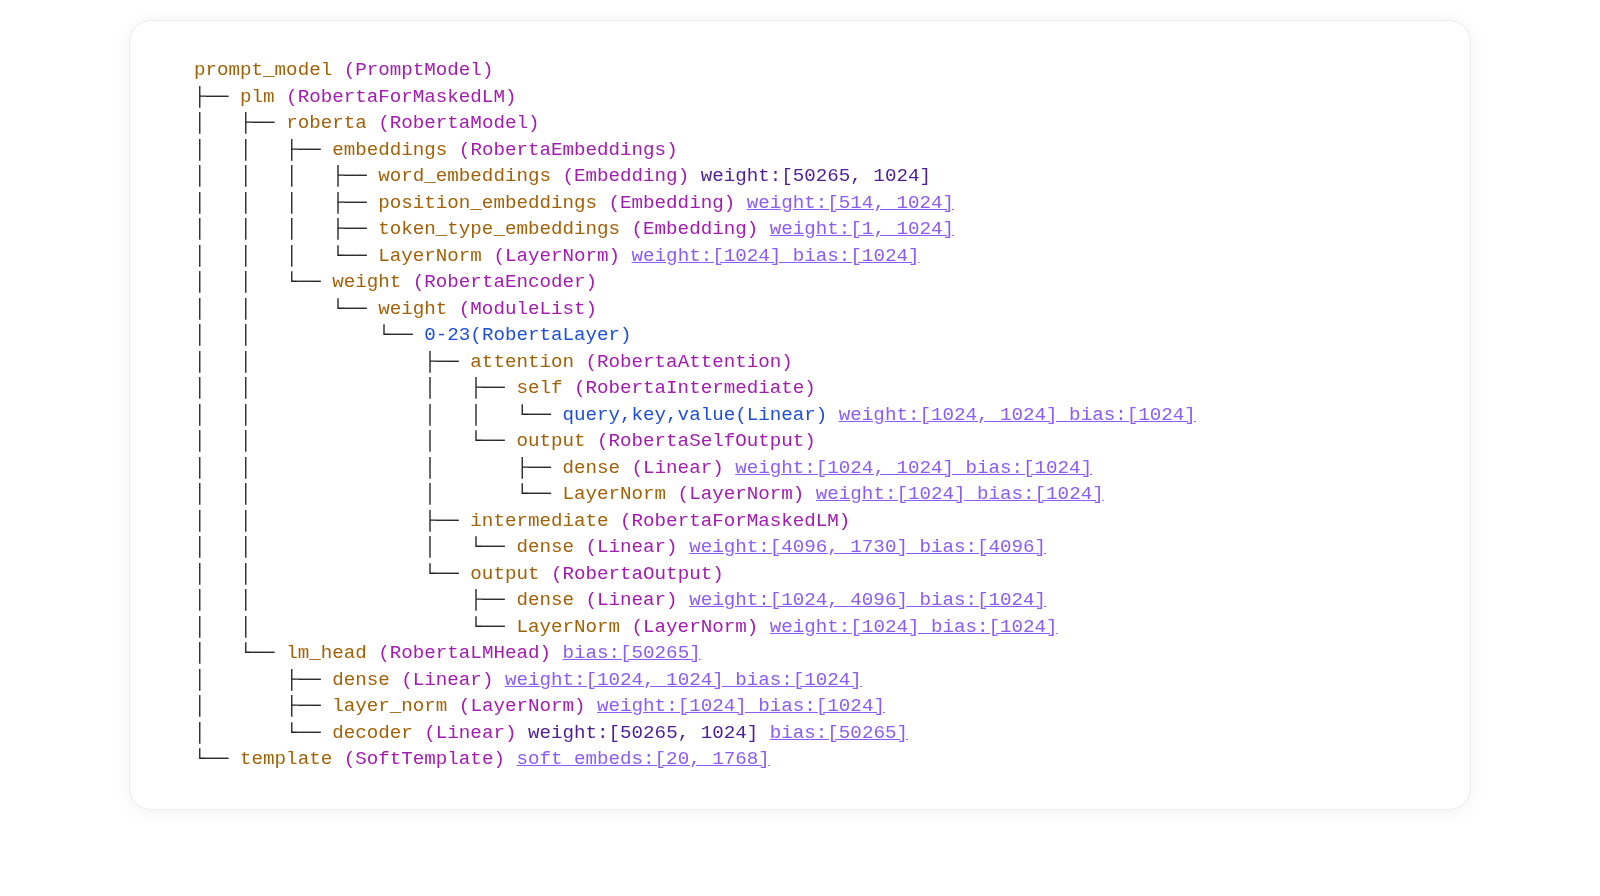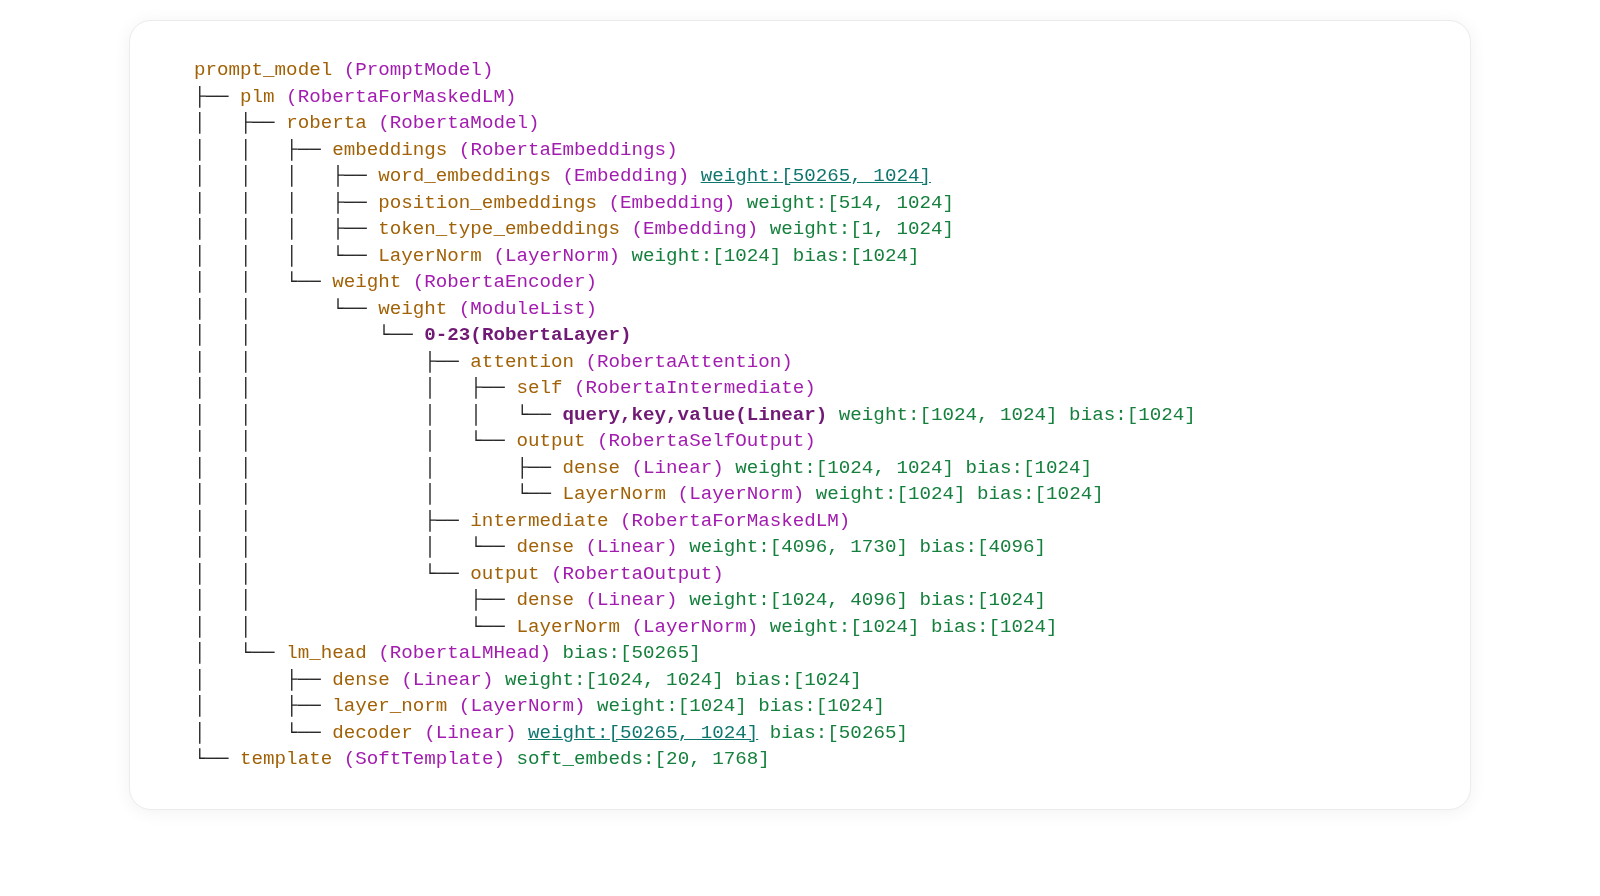--- a/index.html
+++ b/index.html
@@ -20,23 +20,23 @@
     padding: 36px 44px 36px 64px;
     border: 1px solid #ececec;
   }
   pre.tree {
     margin: 0;
     white-space: pre;
     font-family: inherit;
   }
   .k { color: #a16207; }              
   .t { color: #a21caf; }           
-  .p { color: #15803d; }           
-  .g { color: #0f766e; text-decoration: underline; }           
-  .c { color: #701a75; font-weight: bold; }           
+  .p { color: #8b5cf6; text-decoration: underline; }           
+  .g { color: #4c1d95; }           
+  .c { color: #1d4ed8; }           
 </style>
 </head>
 <body>
 
 <div class="frame">
 <pre class="tree"><span><span class="k">prompt_model</span><span class="t"> (<span>PromptModel</span>)</span></span>
 <span>├── <span class="k">plm</span><span class="t"> (<span>RobertaForMaskedLM</span>)</span></span>
 <span>│   ├── <span class="k">roberta</span><span class="t"> (<span>RobertaModel</span>)</span></span>
 <span>│   │   ├── <span class="k">embeddings</span><span class="t"> (<span>RobertaEmbeddings</span>)</span></span>
 <span>│   │   │   ├── <span class="k">word_embeddings</span><span class="t"> (<span>Embedding</span>)</span> <span class="g">weight:[50265, 1024]</span></span>

